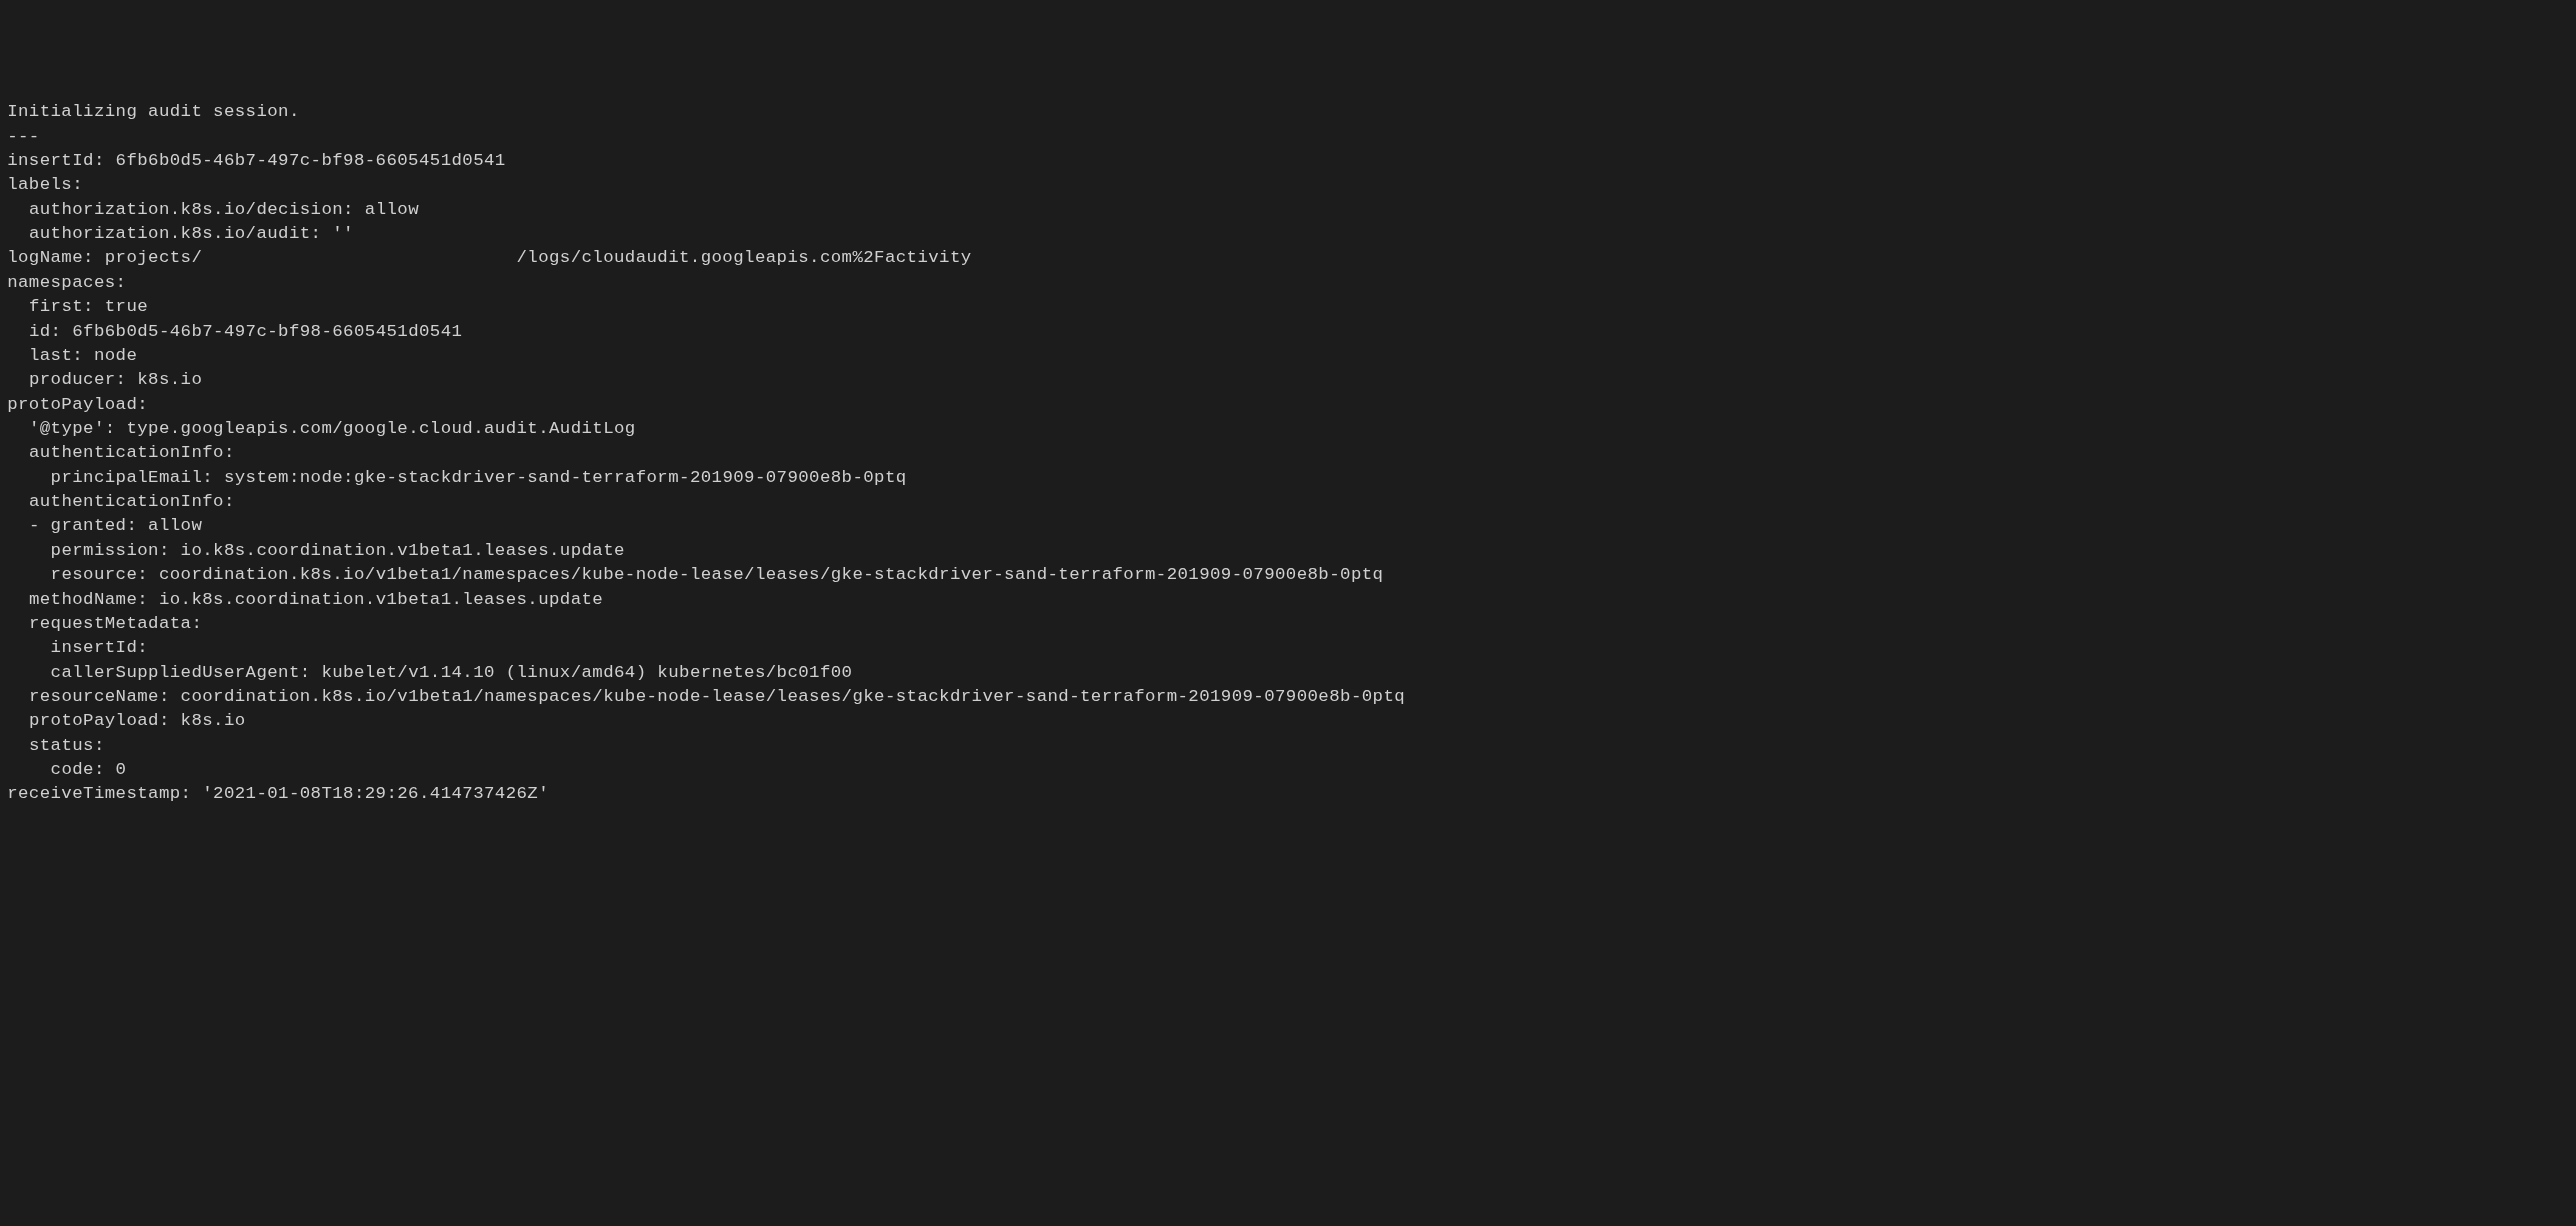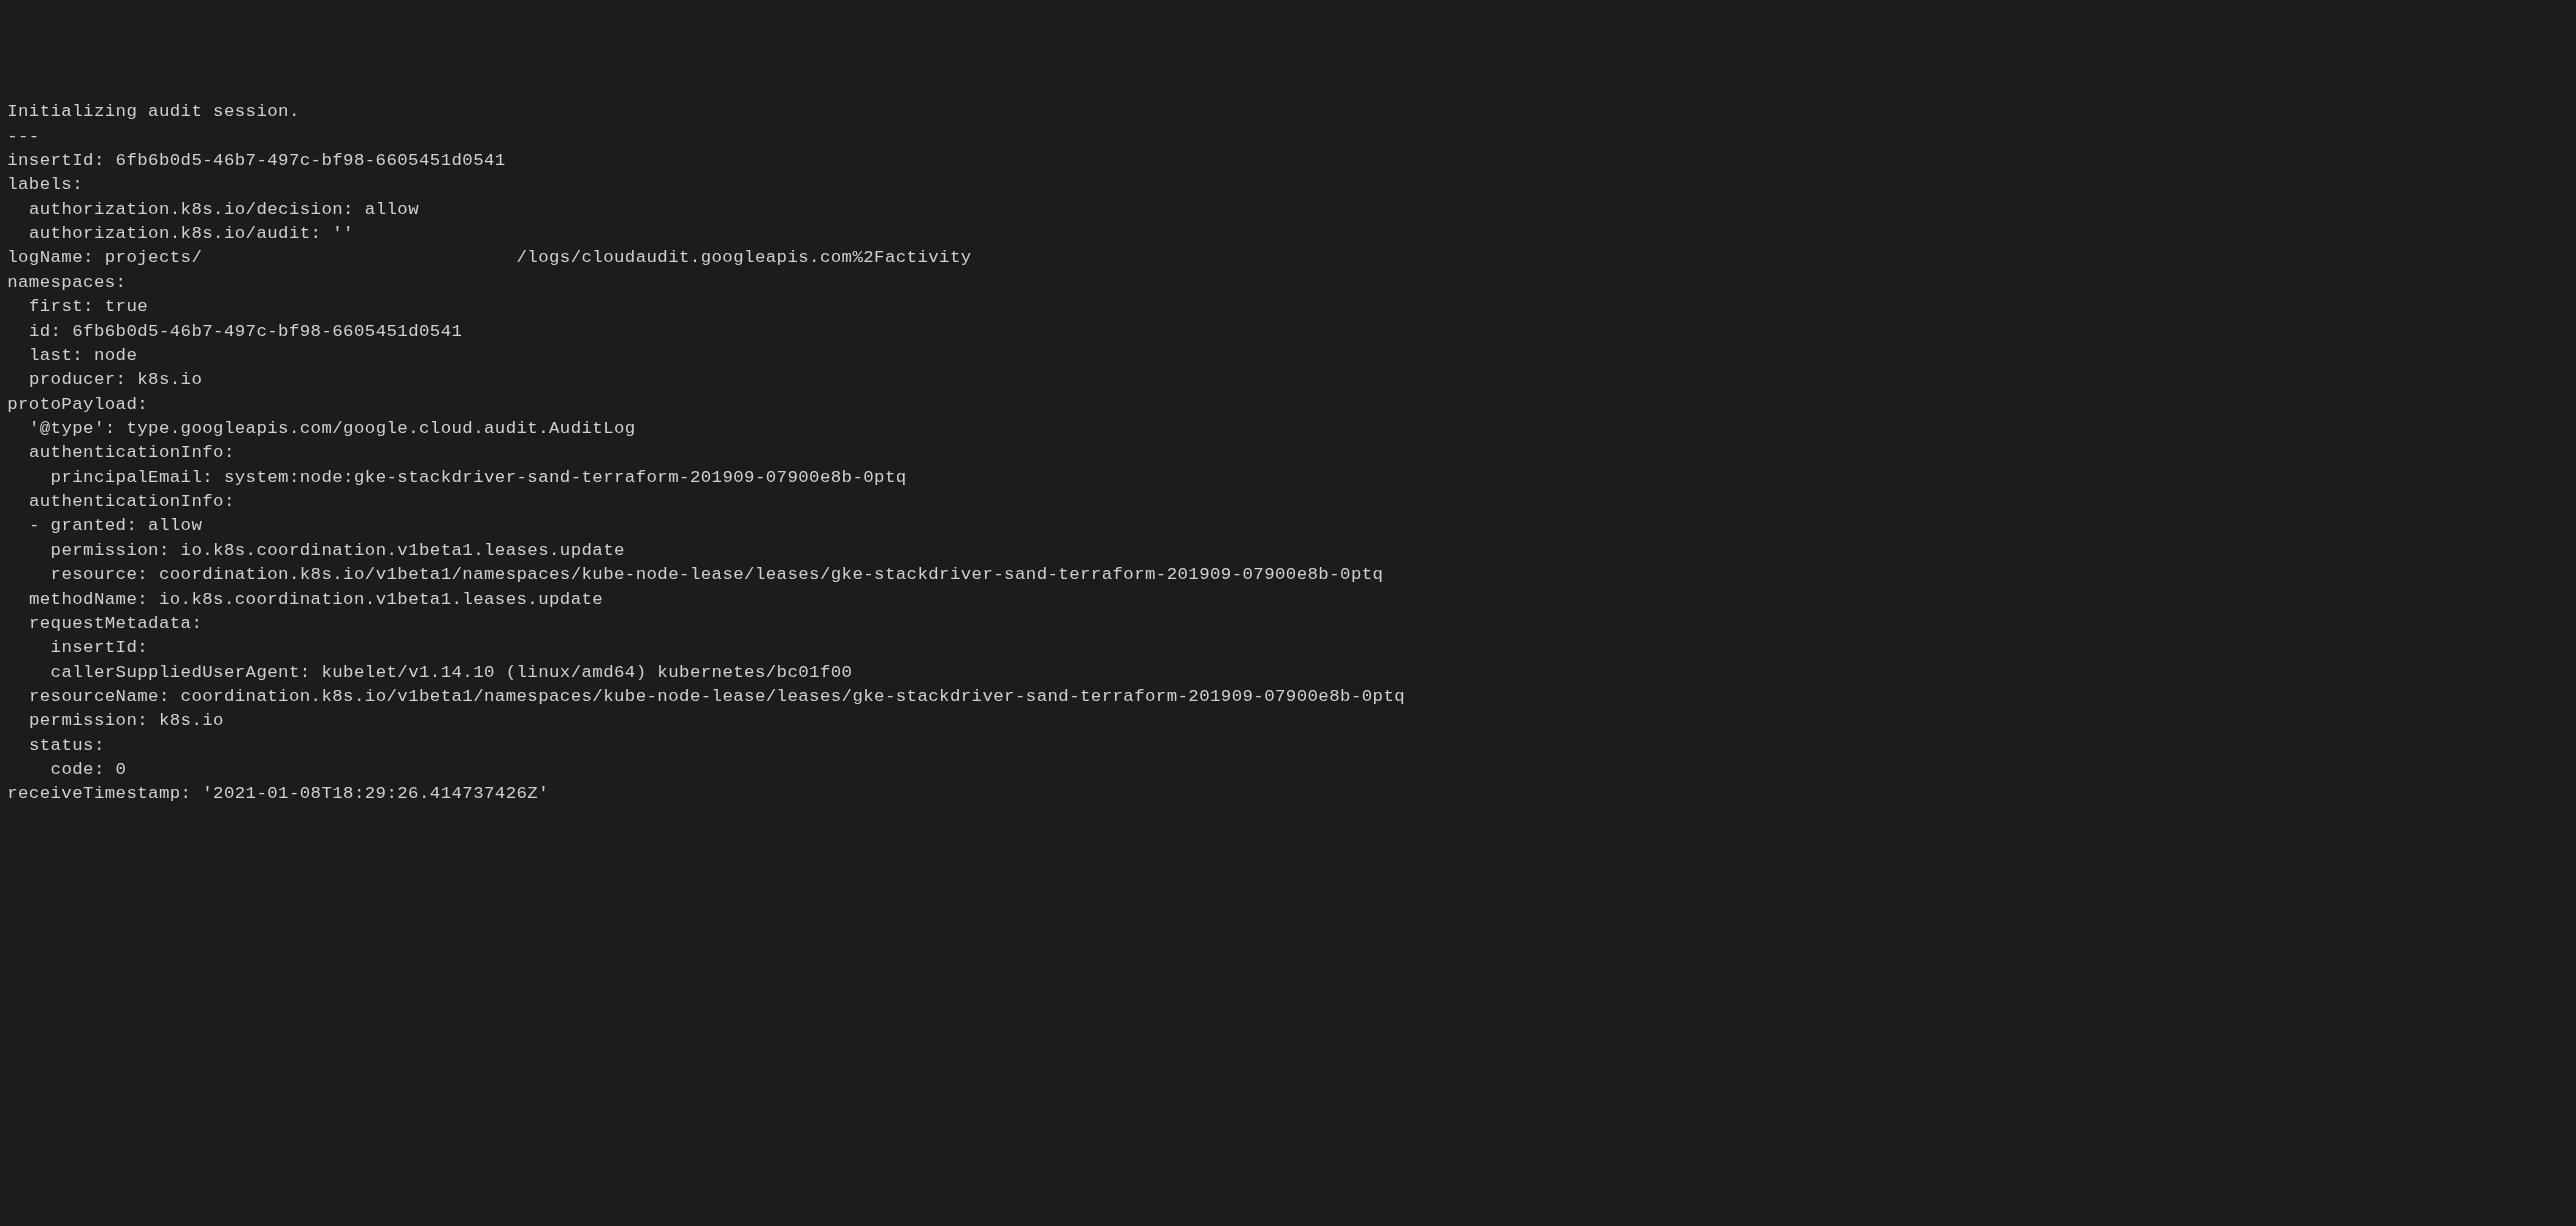--- a/index.html
+++ b/index.html
@@ -45,20 +45,20 @@
 <span>    principalEmail: system:node:gke-stackdriver-sand-terraform-201909-07900e8b-0ptq</span>
 <span>  authenticationInfo:</span>
 <span>  - granted: allow</span>
 <span>    permission: io.k8s.coordination.v1beta1.leases.update</span>
 <span>    resource: coordination.k8s.io/v1beta1/namespaces/kube-node-lease/leases/gke-stackdriver-sand-terraform-201909-07900e8b-0ptq</span>
 <span>  methodName: io.k8s.coordination.v1beta1.leases.update</span>
 <span>  requestMetadata:</span>
 <span>    insertId:</span>
 <span>    callerSuppliedUserAgent: kubelet/v1.14.10 (linux/amd64) kubernetes/bc01f00</span>
 <span>  resourceName: coordination.k8s.io/v1beta1/namespaces/kube-node-lease/leases/gke-stackdriver-sand-terraform-201909-07900e8b-0ptq</span>
-<span>  permission: k8s.io</span>
+<span>  protoPayload: k8s.io</span>
 <span>  status:</span>
 <span>    code: 0</span>
 <span>receiveTimestamp: '2021-01-08T18:29:26.414737426Z'</span></div>
 
 
 
 
 
 </body></html>

